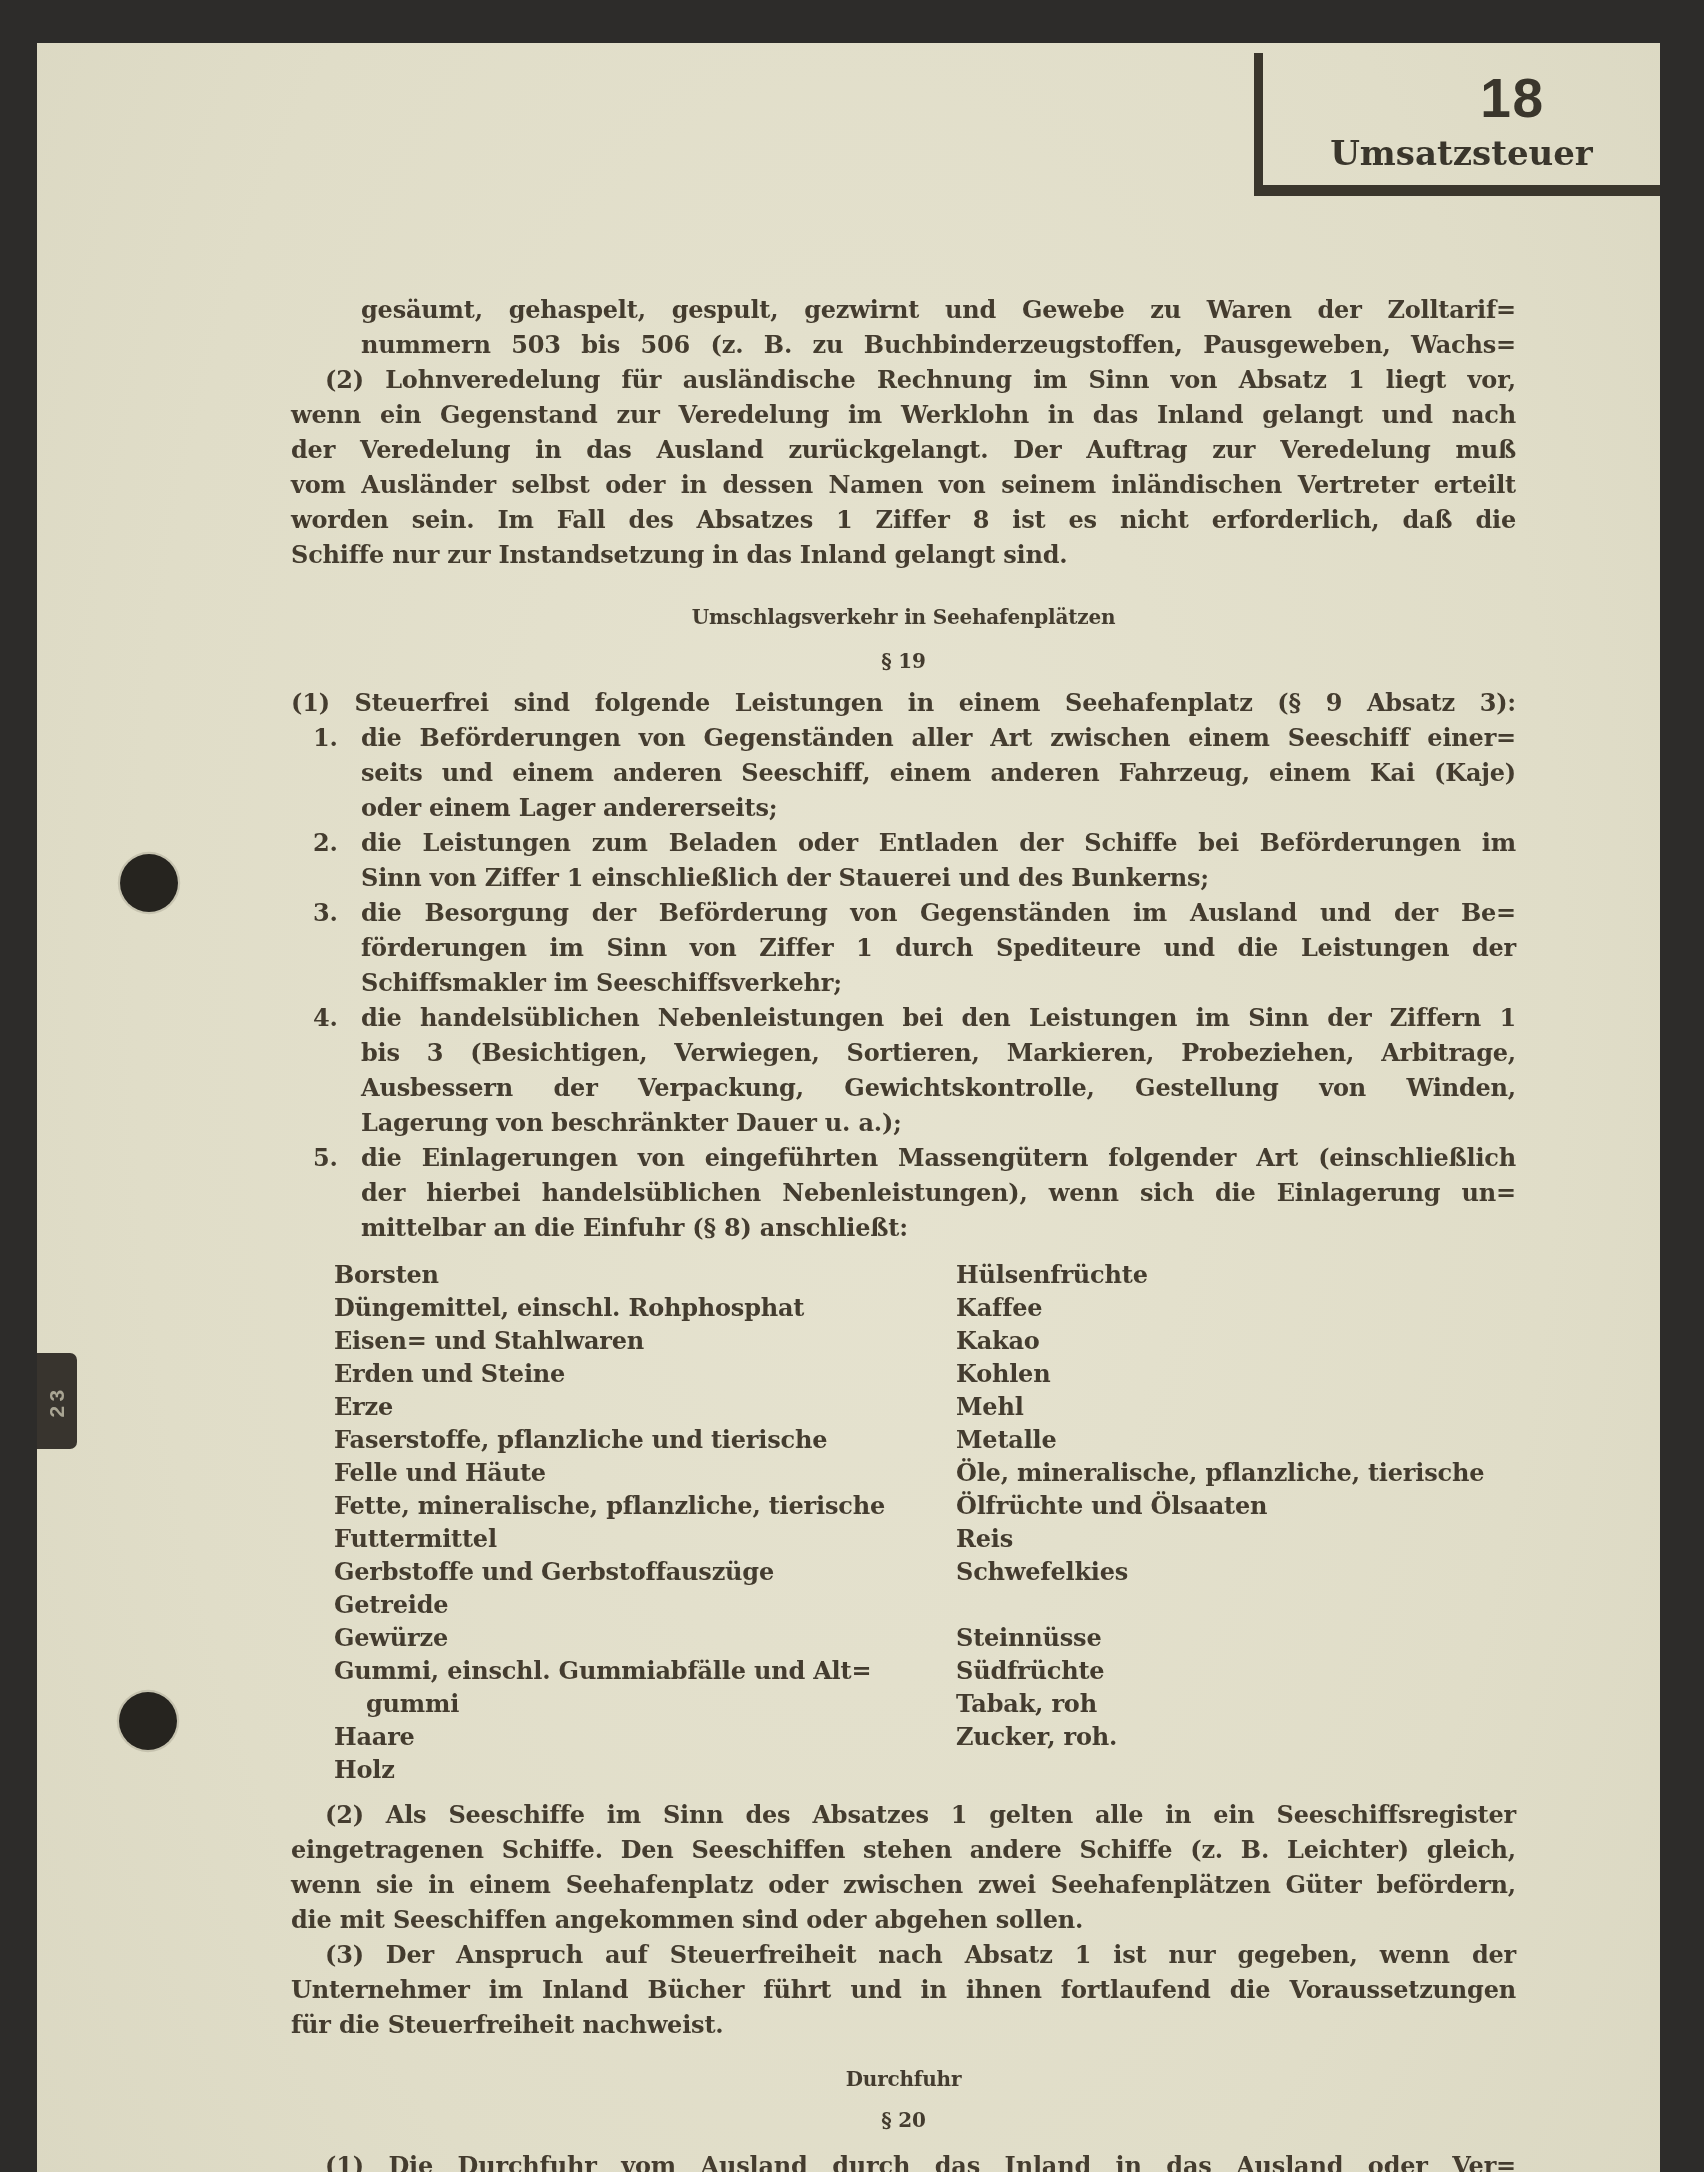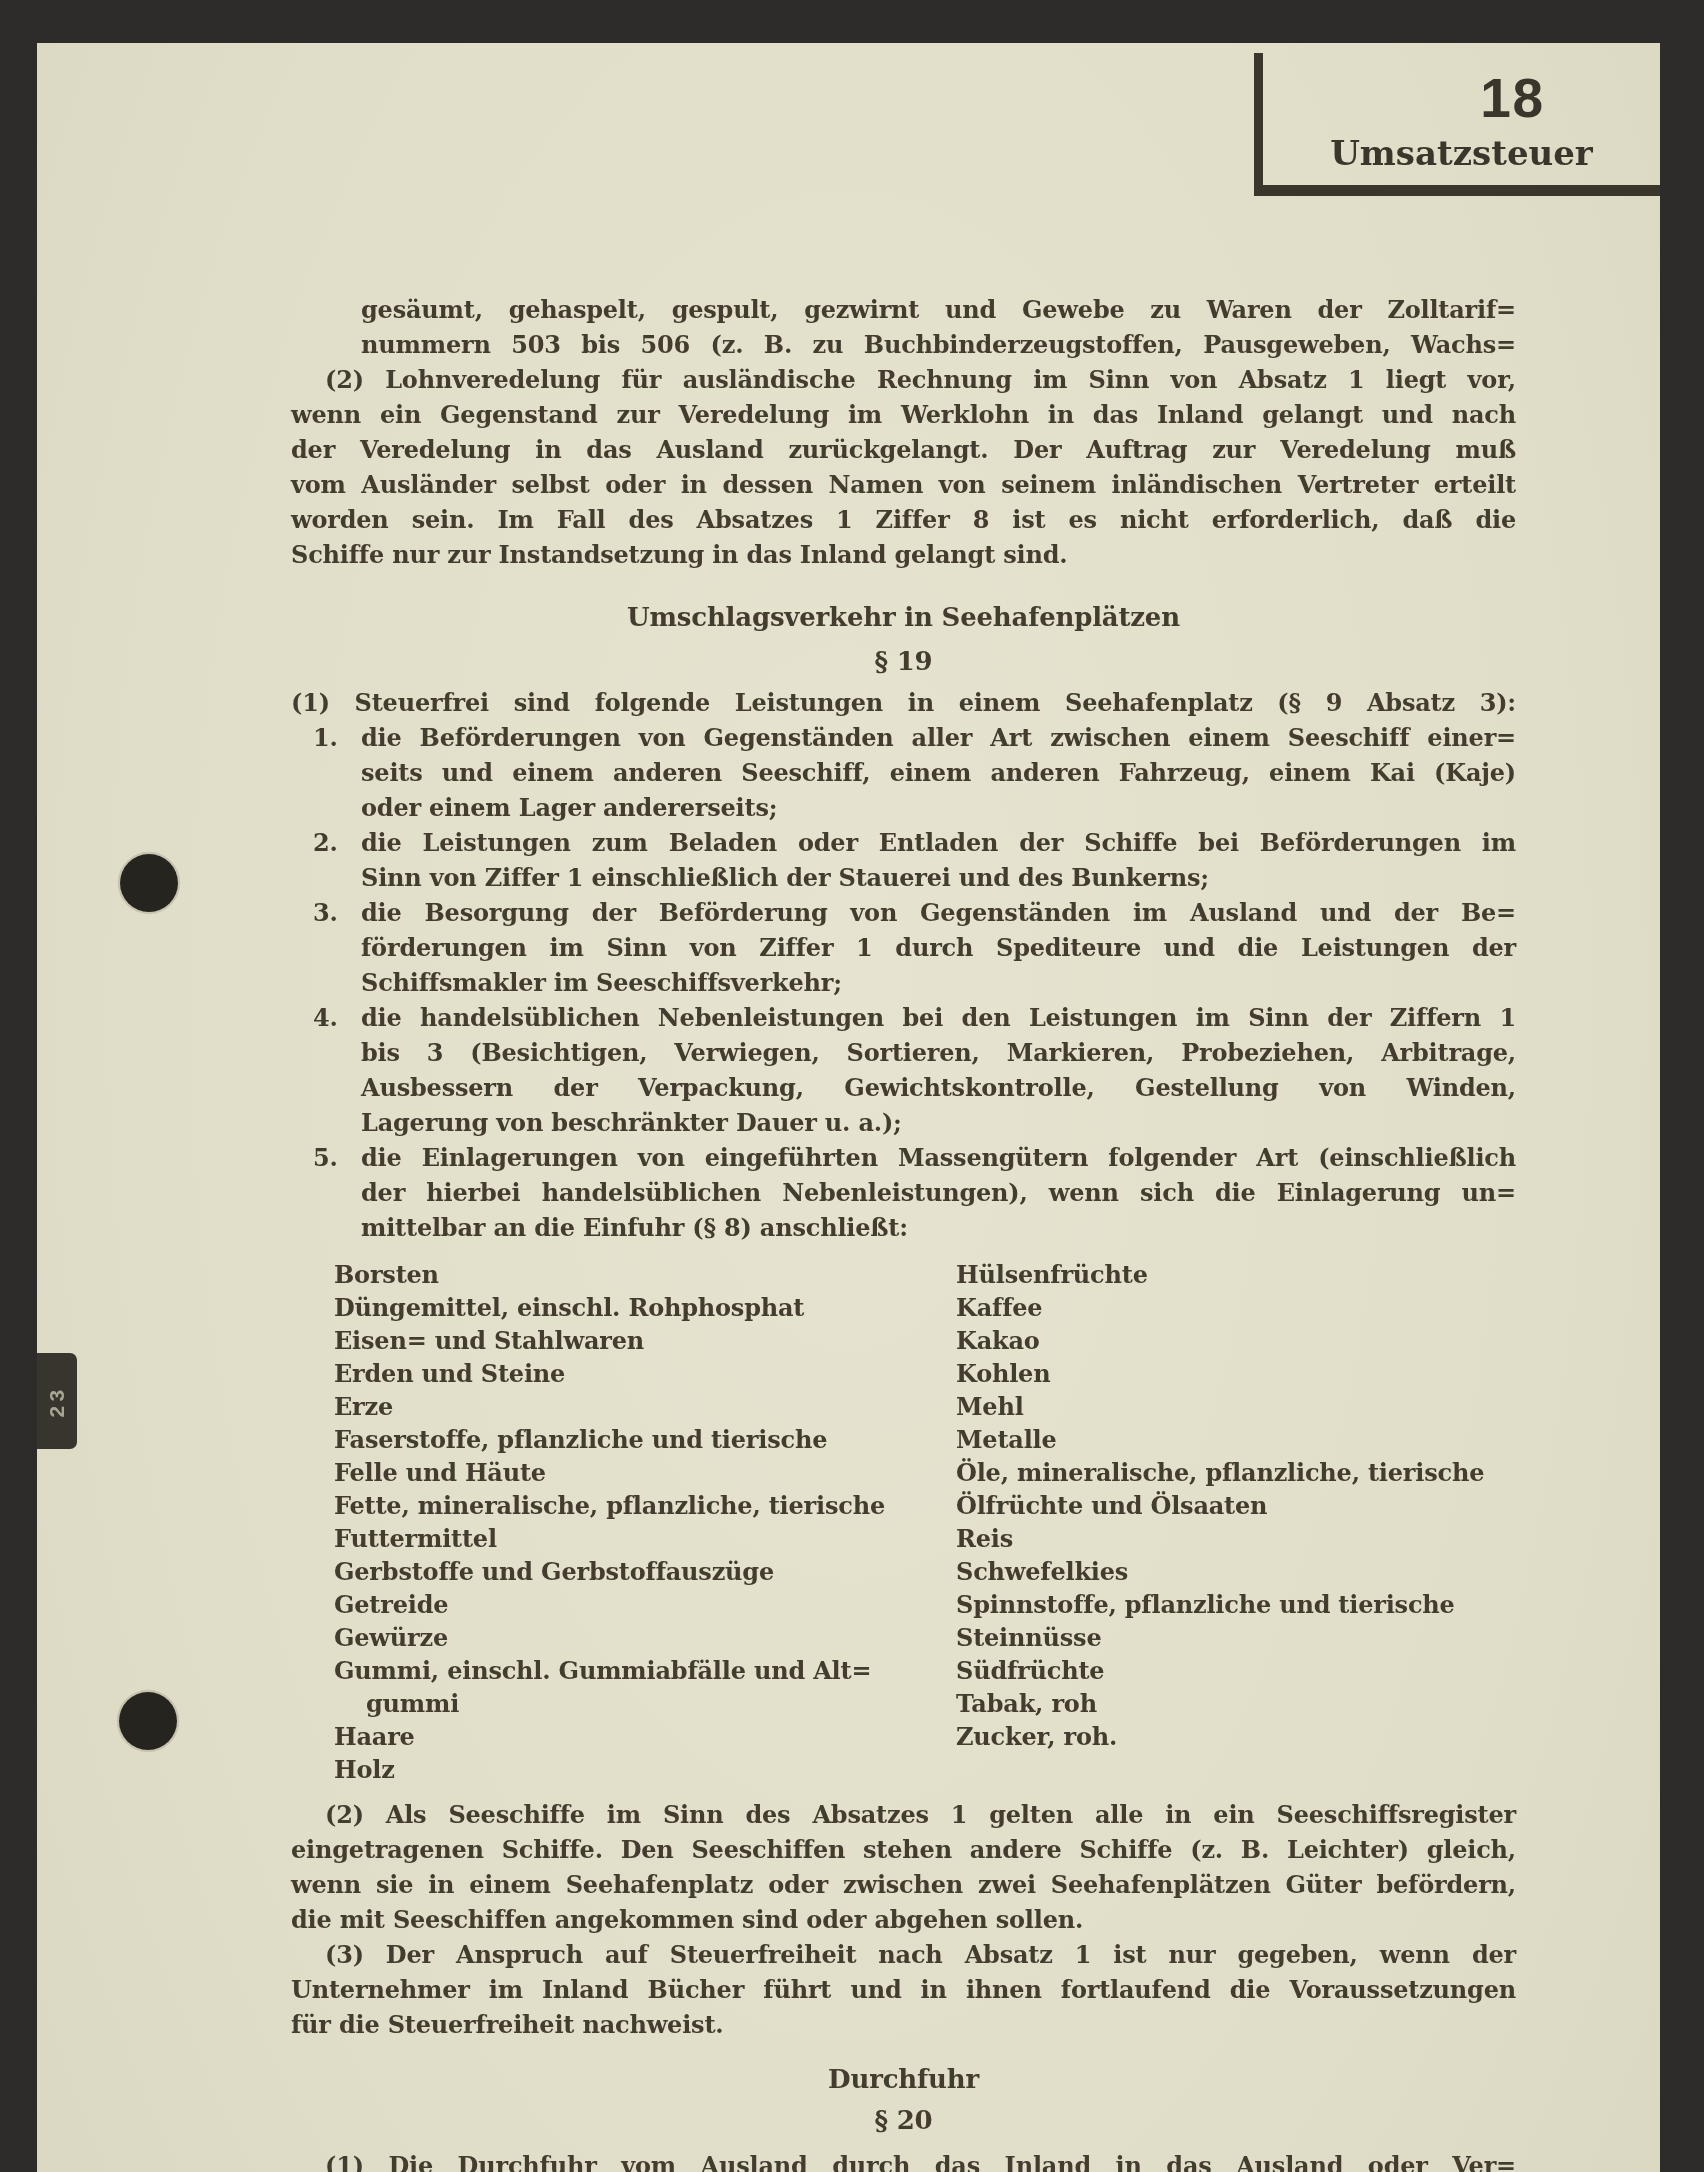--- a/index.html
+++ b/index.html
@@ -34,21 +34,21 @@
 
   .body { position:absolute; left:254px; top:249px; width:1225px;
     font-size:24px; line-height:35px; font-weight:700; letter-spacing:-0.2px; }
 
   .l { text-align:left; }
   .j { text-align:justify; text-align-last:justify; }
   .ind { text-indent:34px; }
 
   .cont { padding-left:70px; }          
 
-  .h-center { text-align:center; font-size:26px; }
+  .h-center { text-align:center; font-size:20px; }
   .h-sec  { margin-top:28px; }
   .h-mark { margin-top:8.7px; }
   .lead   { margin-top:6px; }
 
   .item { position:relative; padding-left:70px; }
   .item .num { position:absolute; left:22px; top:0; }
 
   .goods { margin-top:13px; margin-bottom:11.3px; line-height:33px; }
   .grow { display:flex; }
   .gl { flex:0 0 665px; padding-left:43px; }
@@ -165,21 +165,20 @@
         <div class="grow">
           <div class="gl">Futtermittel</div>
           <div class="gr">Reis</div>
         </div>
         <div class="grow">
           <div class="gl">Gerbstoffe und Gerbstoffauszüge</div>
           <div class="gr">Schwefelkies</div>
         </div>
         <div class="grow">
           <div class="gl">Getreide</div>
-          <div class="gr">Spinnstoffe, pflanzliche und tierische</div>
         </div>
         <div class="grow">
           <div class="gl">Gewürze</div>
           <div class="gr">Steinnüsse</div>
         </div>
         <div class="grow">
           <div class="gl">Gummi, einschl. Gummiabfälle und Alt=</div>
           <div class="gr">Südfrüchte</div>
         </div>
         <div class="grow">

